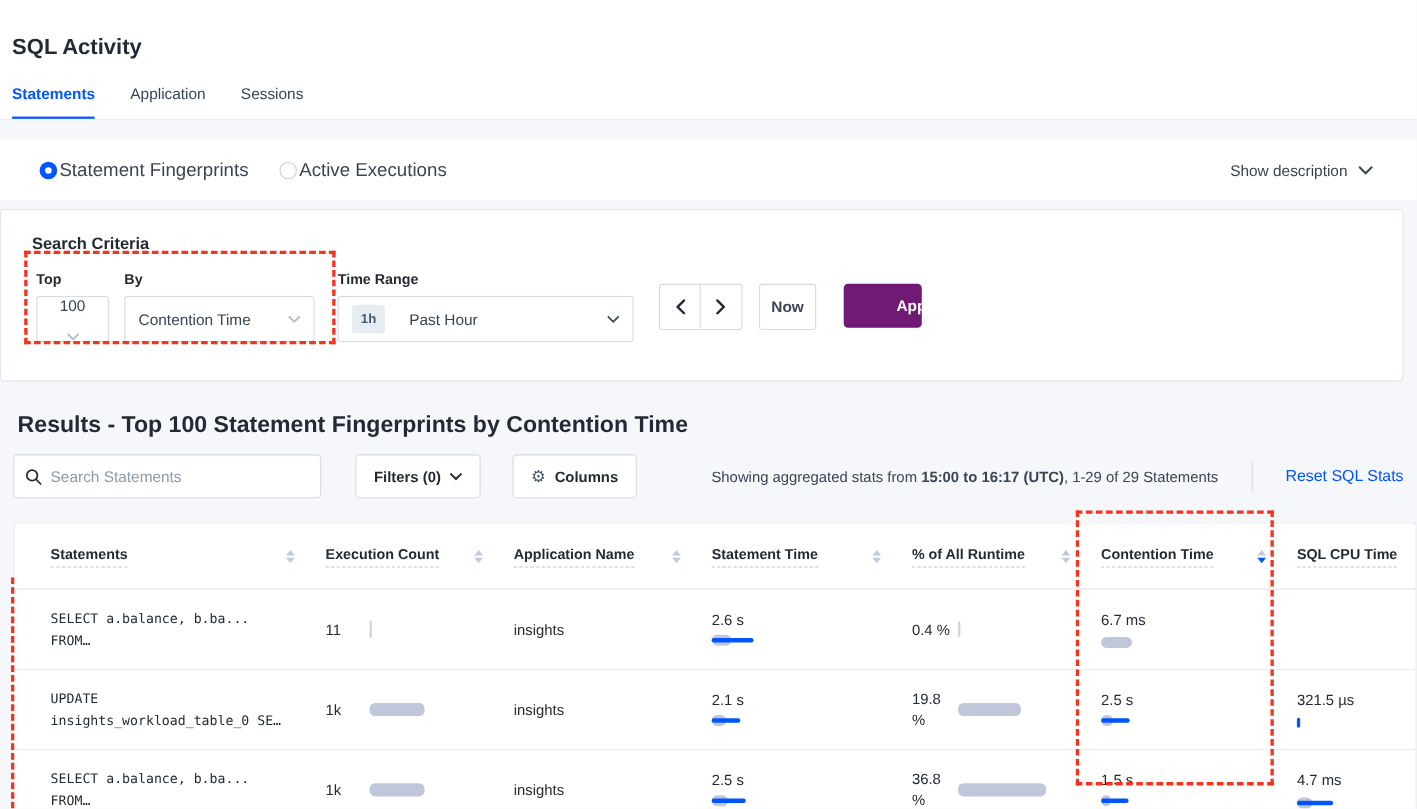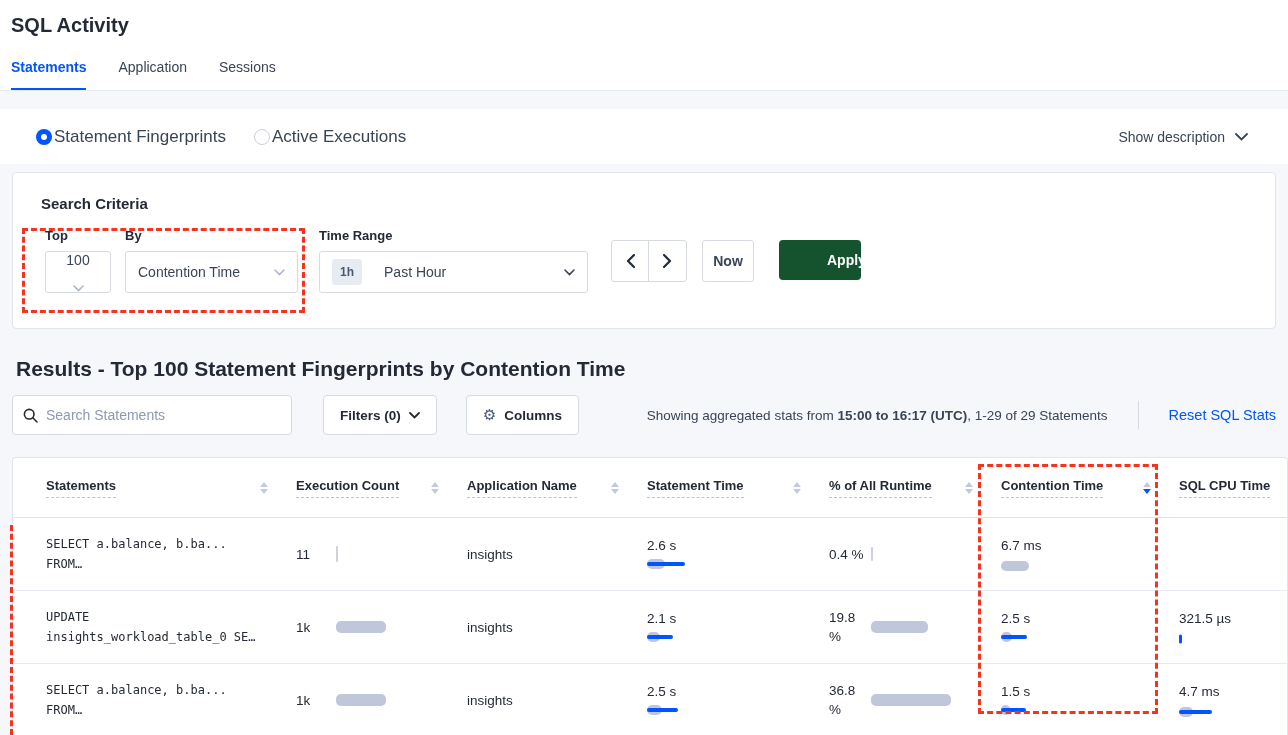--- a/index.html
+++ b/index.html
@@ -4,55 +4,55 @@
 <style>
   * { box-sizing: border-box; margin: 0; padding: 0; }
   html,body { width:1288px; height:735px; overflow:hidden; }
   body {
     font-family: "Liberation Sans", sans-serif;
     background:#f5f7fa; color:#242a35; position:relative;
   }
   .mono { font-family:"DejaVu Sans Mono", monospace; }
 
   
-  .app-header { background:#fff; padding:14px 16px 0 11px; border-bottom:1px solid #e7ecf3; }
+  .app-header { background:#fff; padding:32px 16px 0 11px; border-bottom:1px solid #e7ecf3; }
   .page-title { font-size:20px; font-weight:bold; color:#242a35; }
   .tabs { display:flex; gap:32px; margin-top:22px; padding-left:0; }
   .tab { font-size:14px; color:#394455; padding-bottom:13px; cursor:pointer; }
   .tab.active { color:#0055ff; font-weight:bold; border-bottom:2px solid #0055ff; }
 
   
   .view-bar { background:#fff; margin-top:18px; height:55px; display:flex; align-items:center;
               padding:0 40px 0 36px; }
   .radio-opt { display:flex; align-items:center; gap:2px; margin-right:28px; cursor:pointer; font-size:17px; color:#394455; }
   .radio { width:16px; height:16px; border-radius:50%; position:relative; flex:0 0 auto; }
   .radio.sel { background:#0055ff; }
   .radio.sel::after { content:""; position:absolute; width:6px; height:6px; background:#fff; border-radius:50%; top:5px; left:5px; }
   .radio.unsel { background:#fff; border:1px solid #c9d0de; }
   .show-desc { margin-left:auto; display:flex; align-items:center; gap:10px; font-size:14px; color:#394455; cursor:pointer; }
 
   
   .criteria-card { background:#fff; border:1px solid #e0e4eb; border-radius:4px;
-                   margin:8px 12px 0 12px; height:157px; position:relative; padding:22px 0 0 28px; }
+                   margin:8px 12px 0 0; height:157px; position:relative; padding:22px 0 0 28px; }
   .criteria-heading { font-size:15px; font-weight:bold; }
   .criteria-row { display:flex; margin-top:16px; align-items:center; }
   .ctrl-group { display:flex; flex-direction:column; }
   .ctrl-label { font-size:13px; font-weight:bold; margin-bottom:8px; color:#242a35; }
   .select-box { height:42px; border:1px solid #d6dbe1; border-radius:3px; background:#fff;
                 display:flex; align-items:center; padding:0 12px; font-size:14px; color:#394455;
                 cursor:pointer; justify-content:space-between; gap:10px; }
   .chev { flex:0 0 auto; }
   .tr-badge { background:#e7ecf3; color:#475872; font-weight:bold; font-size:12px;
               border-radius:3px; padding:6px 8px; margin-right:12px; }
   .arrow-group { display:flex; height:42px; border:1px solid #d6dbe1; border-radius:3px; background:#fff; overflow:hidden; }
   .arrow-btn { width:37px; display:flex; align-items:center; justify-content:center; cursor:pointer; }
   .arrow-btn:first-child { border-right:1px solid #d6dbe1; }
   .btn-now { height:42px; width:52px; border:1px solid #d6dbe1; border-radius:3px; background:#fff;
              font-size:14px; font-weight:bold; color:#394455; cursor:pointer; }
-  .btn-apply { height:40px; width:82px; border:none; border-radius:4px; background:#14532d;
+  .btn-apply { height:40px; width:71px; border:none; border-radius:4px; background:#701a75;
                color:#fff; font-size:14px; font-weight:bold; cursor:pointer;padding-left:48px; }
 
   
   .results-heading { margin:28px 12px 0 16px; font-size:21px; font-weight:bold; }
   .toolbar { margin:14px 12px 0 12px; display:flex; align-items:center;gap:16px; }
   .search-box { width:280px; height:40px; border:1px solid #d6dbe1; border-radius:4px; background:#fff;
                 display:flex; align-items:center; padding:0 10px; gap:8px; }
   .search-box input { border:none; outline:none; font-size:14px; color:#394455; width:100%;
                       font-family:"Liberation Sans", sans-serif; }
   .search-box input::placeholder { color:#8d99b0; }

